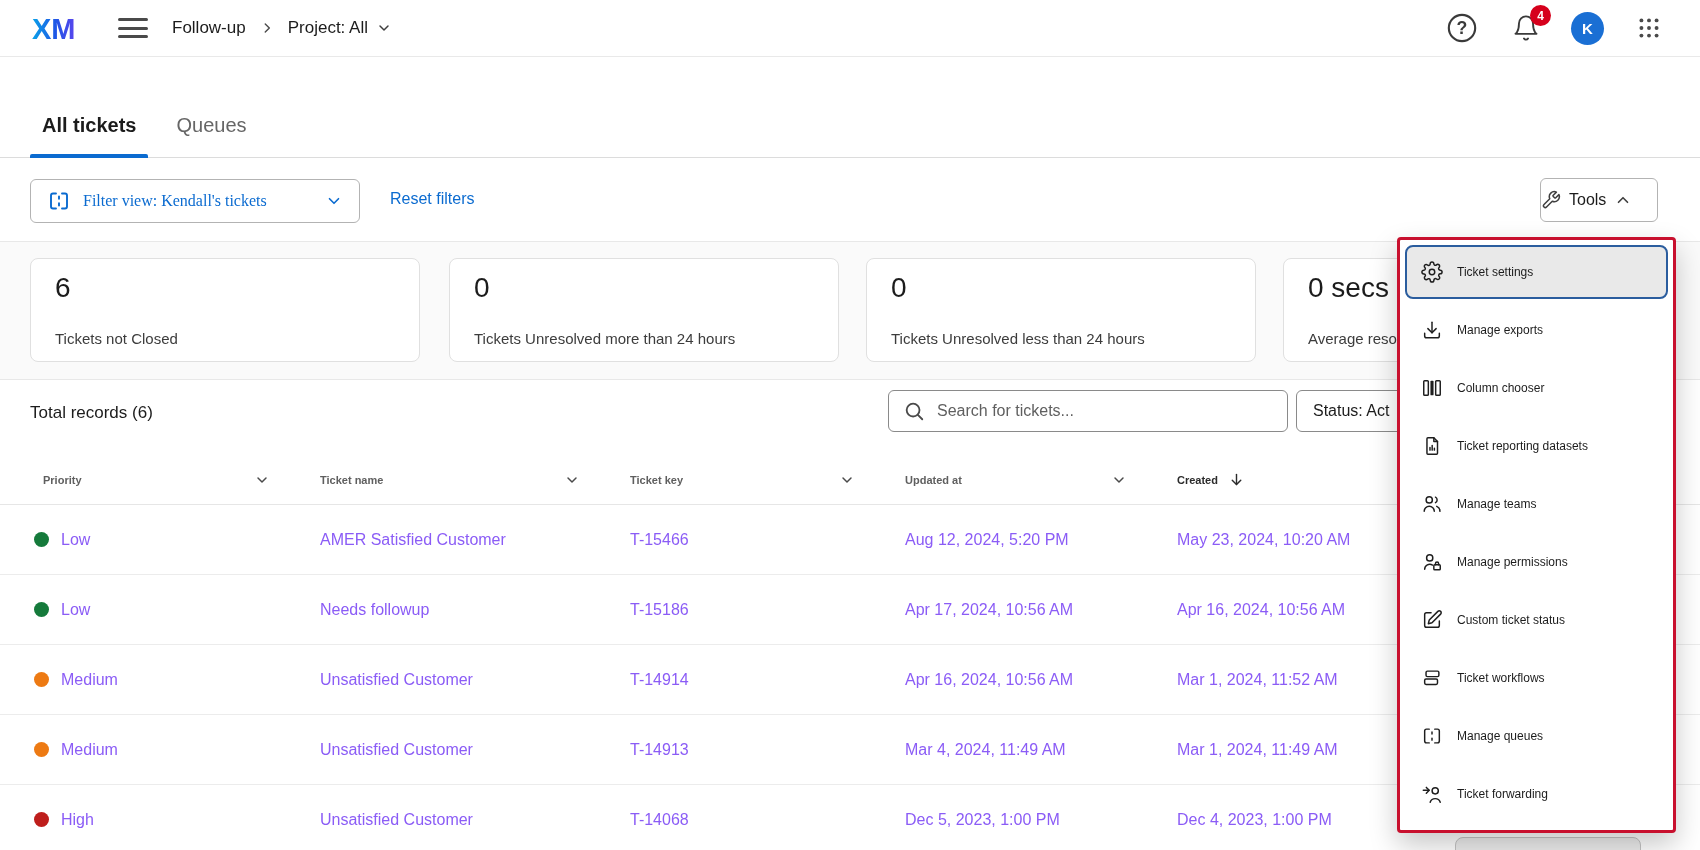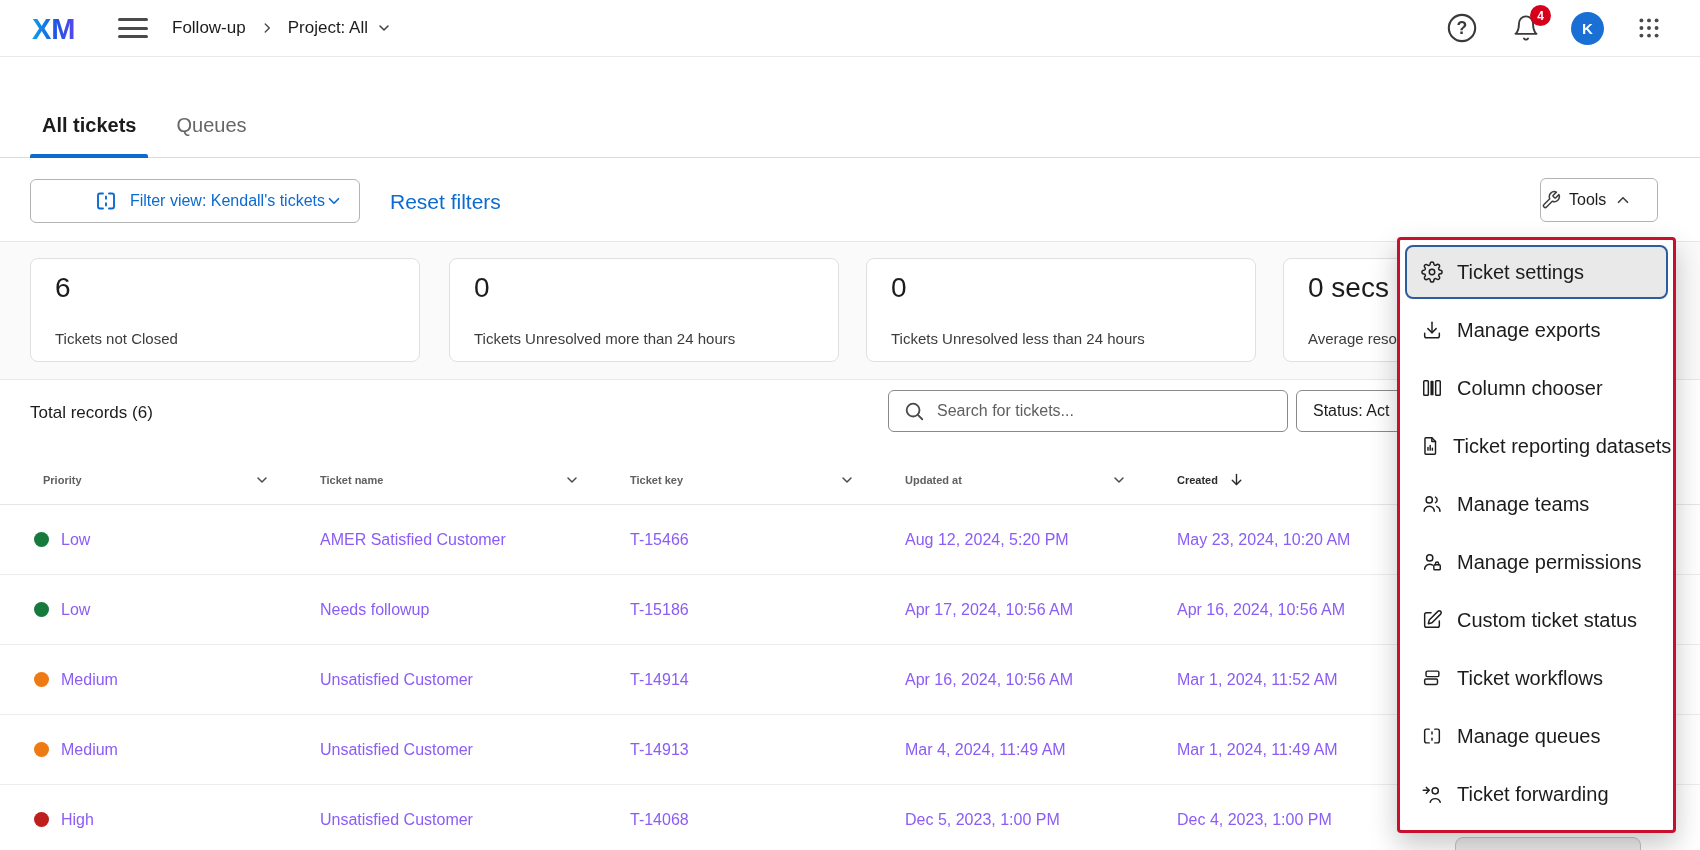--- a/index.html
+++ b/index.html
@@ -35,23 +35,23 @@
   .tab.active { color:#1c1c1c; font-weight:700; }
   .tab.active .tab-underline { position:absolute; left:0; right:0; bottom:-1px; height:4px;
                                background:#0b6bd0; border-radius:2px 2px 0 0; }
 
   
   .filter-row { position:absolute; top:158px; left:0; right:0; height:84px; background:#fff;
                 border-bottom:1px solid #e8e8e8; }
   .btn { background:#fff; border:1px solid #b3b3b3; border-radius:6px; font-size:16px; color:#1c1c1c;
          display:flex; align-items:center; cursor:pointer; }
   .filter-btn { position:absolute; left:30px; top:21px; width:330px; height:44px; padding:0 16px;
-                color:#0b6bd0; justify-content:flex-end; }
+                color:#0b6bd0; justify-content:space-between;font-family:Liberation Serif, serif; }
   .filter-btn .lbl { display:flex; align-items:center; gap:12px; }
-  .link { position:absolute; left:390px; top:32px; color:#0b6bd0; font-size:21px; cursor:pointer; }
+  .link { position:absolute; left:390px; top:32px; color:#0b6bd0; font-size:16px; cursor:pointer; }
   .dash-btn { position:absolute; left:1342px; top:20px; width:185px; height:44px;
               justify-content:center; gap:10px; }
   .tools-btn { position:absolute; left:1540px; top:20px; width:118px; height:44px;
                justify-content:flex-start; gap:8px; }
 
   
   .cards-band { position:absolute; top:242px; left:0; right:0; height:138px; background:#fafafa;
                 border-bottom:1px solid #e8e8e8; }
   .card { position:absolute; top:16px; width:390px; height:104px; background:#fff;
           border:1px solid #e0e0e0; border-radius:8px; padding:12px 24px; }
@@ -91,21 +91,21 @@
 
   
   .tools-menu { position:absolute; left:1397px; top:237px; width:279px; height:596px;
                 background:#fff; border:3px solid #c8102e; border-radius:4px; z-index:40;
                 box-shadow:0 12px 28px rgba(0,0,0,.22); padding:5px; }
   .menu-item { height:54px; margin-bottom:4px; display:flex; align-items:center; gap:12px;
                padding:0 12px; border-radius:8px; cursor:pointer; border:2px solid transparent; }
   .menu-item:last-child { margin-bottom:0; }
   .menu-item.highlighted { background:#e9e9e9; border:2px solid #2b5d9e; }
   .menu-item .mi-icon { width:26px; display:flex; align-items:center; justify-content:center; color:#1e1e1e; }
-  .menu-item .mi-label { font-size:20px; color:#1c1c1c; white-space:nowrap; }
+  .menu-item .mi-label { font-size:12px; color:#1c1c1c; white-space:nowrap; }
 
   .cutoff-box { position:absolute; left:1455px; top:837px; width:186px; height:18px;
                 background:#ededed; border:1px solid #c4c4c4; border-radius:8px 8px 0 0; z-index:10; }
 
   svg.icn { display:block; }
 </style>
 </head>
 <body>
 
 <div class="stage">

